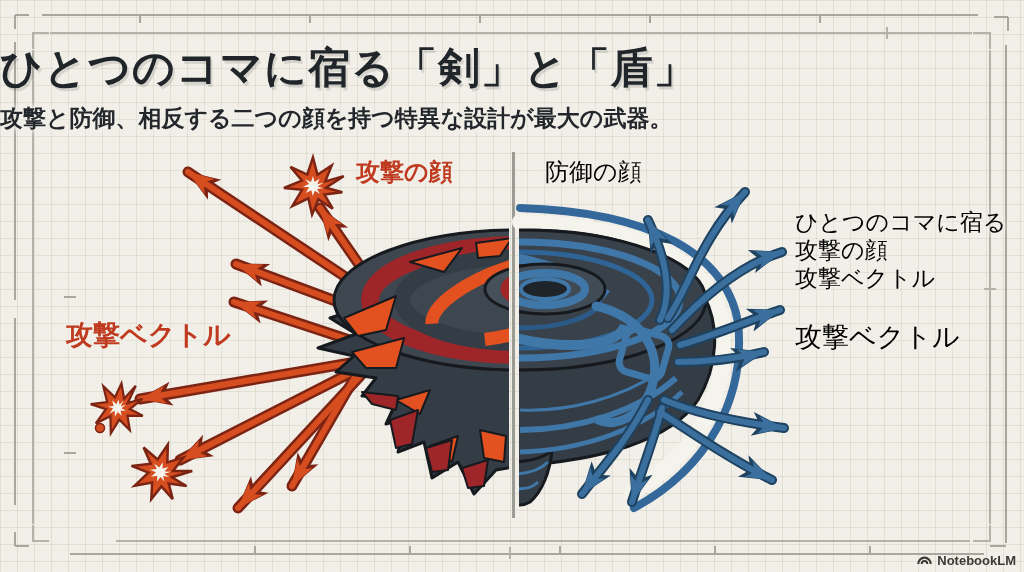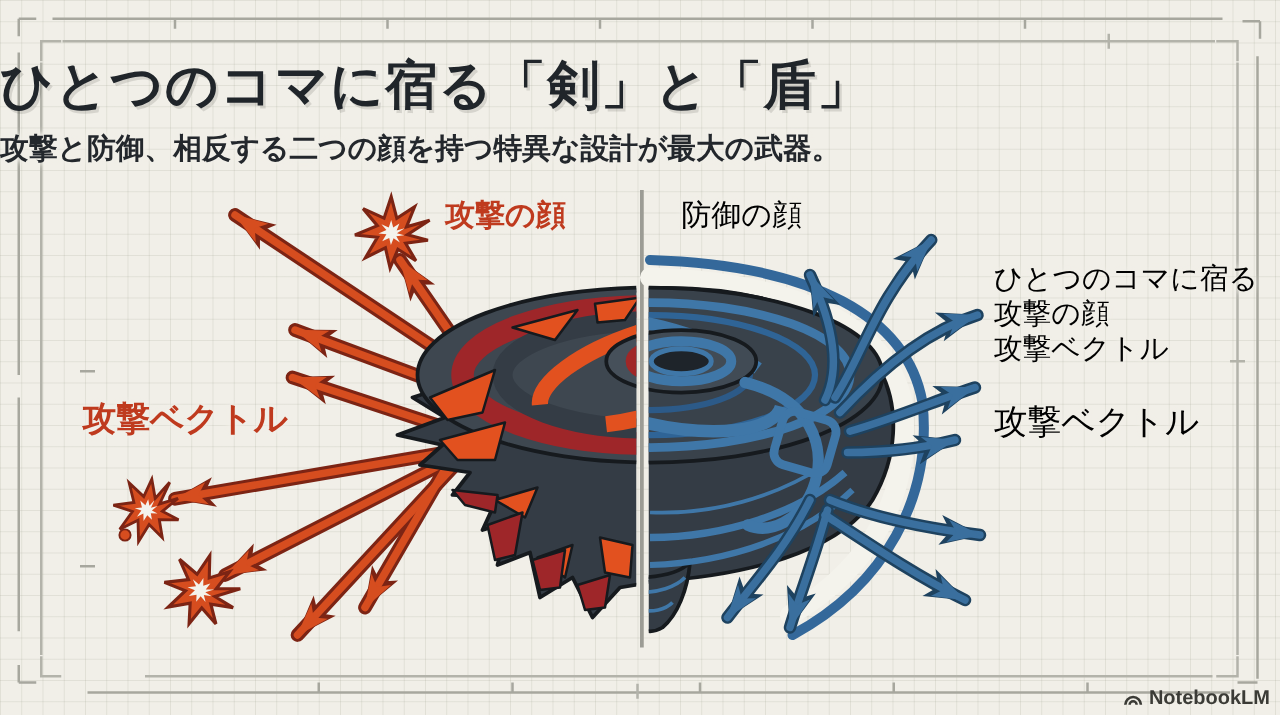--- a/index.html
+++ b/index.html
@@ -22,22 +22,22 @@
   .subtitle{
     left:0;top:103px;width:936px;text-align:left;
     font-size:23px;font-weight:bold;color:#23272c;
   }
   .attack-text{color:#bf3a1e;font-weight:bold;}
   .defense-text{color:#000000;font-weight:normal;}
   .side-heading{font-size:24px;top:156px;}
   .desc{font-size:23px;line-height:28px;}
   .vector-label{font-size:27px;}
   .brand{
-    right:8px;bottom:4px;display:flex;align-items:center;gap:5px;
-    font-size:16px;font-weight:bold;color:#3b3b36;
+    right:8px;bottom:4px;display:flex;align-items:flex-start;gap:5px;
+    font-size:13px;font-weight:bold;color:#3b3b36;
   }
   svg.scene{position:absolute;left:0;top:0;}
 </style>
 </head>
 <body>
 
 <svg class="scene" width="1024" height="572" viewBox="0 0 1024 572">
   <defs>
     <clipPath id="clipL">
         <rect x="0" y="0" width="509" height="572"></rect>

